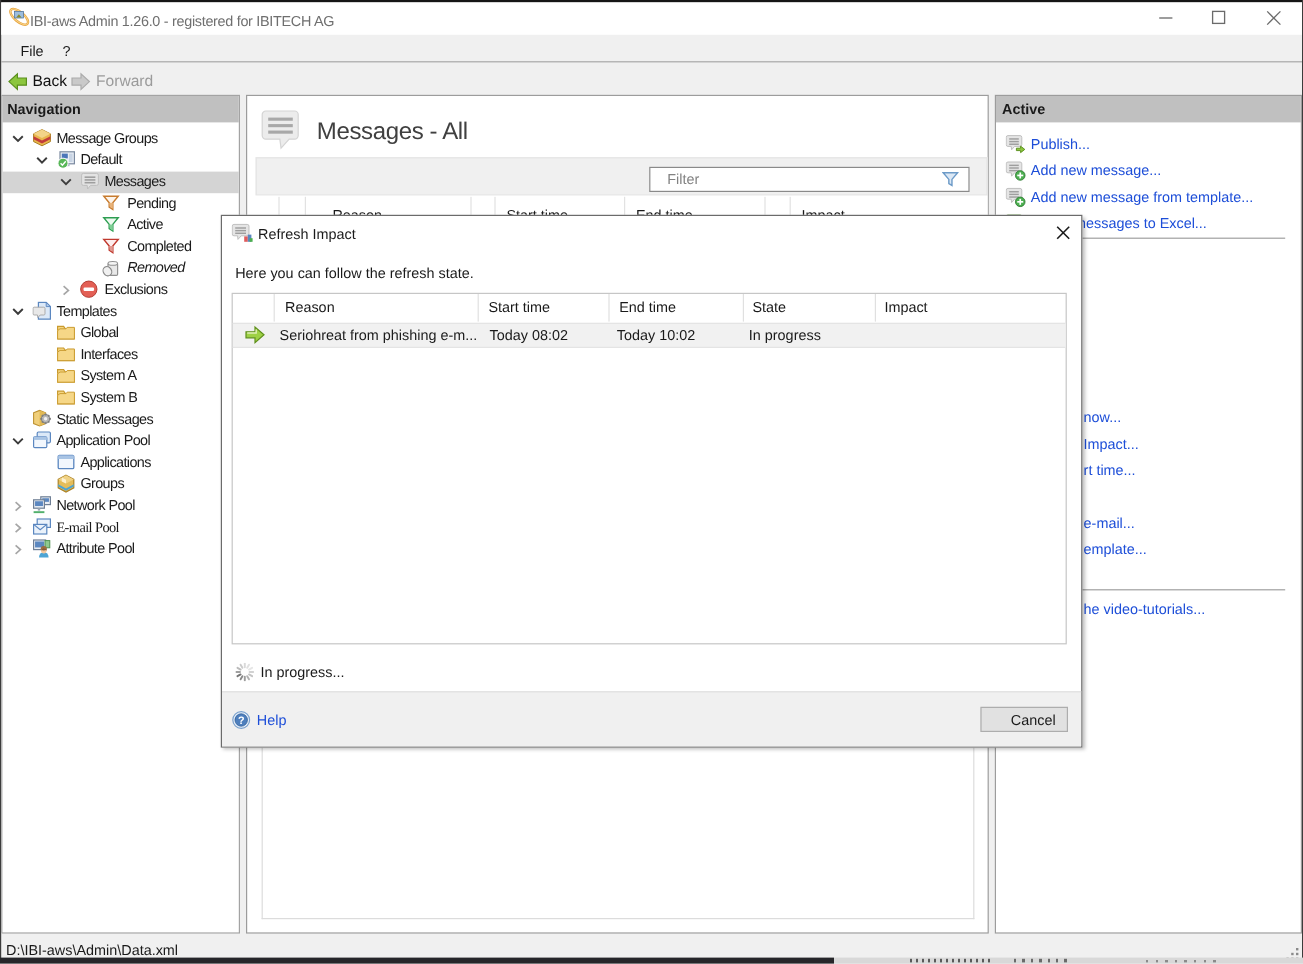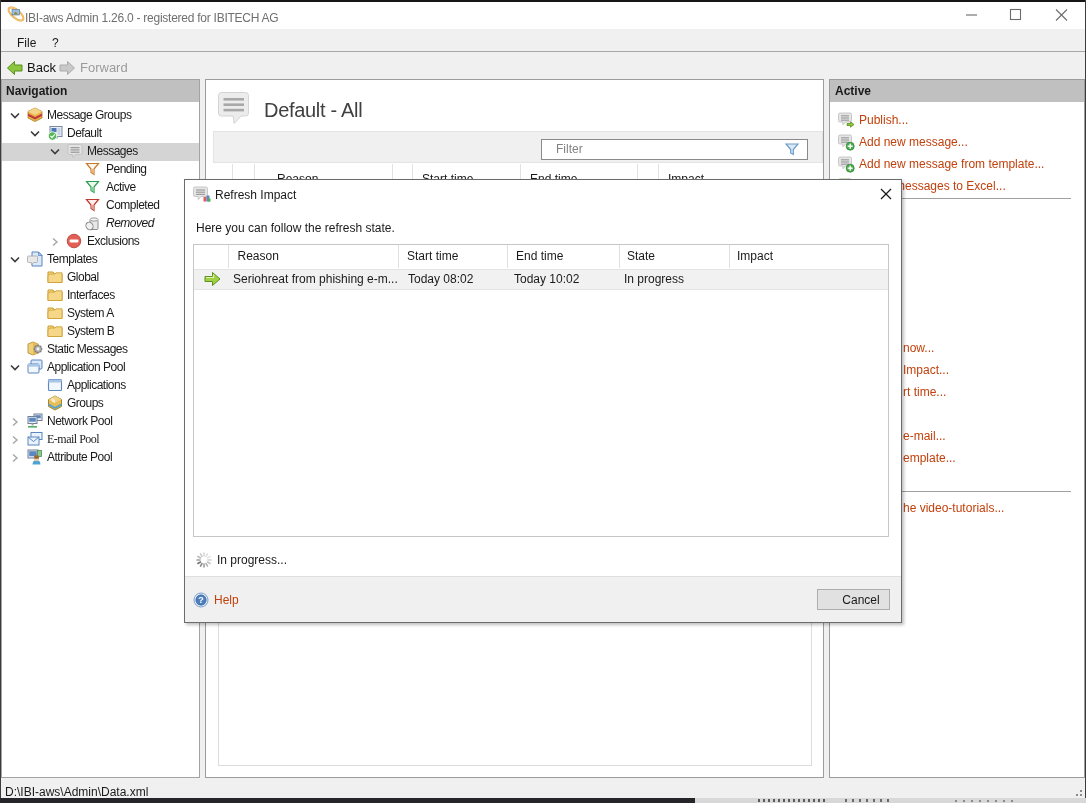--- a/index.html
+++ b/index.html
@@ -1,20 +1,20 @@
 <!DOCTYPE html>
 <html><head>
 <meta charset="utf-8">
 <style>
 html,body{margin:0;padding:0;}
 body{width:1086px;height:803px;position:relative;overflow:hidden;
   font-family:"Liberation Sans",sans-serif;background:#f0f0f0;}
 .abs{position:absolute;}
 .t12{font-size:12px;line-height:18px;white-space:nowrap;color:#1a1a1a;}
-.link{color:#c2410c;}
+.link{color:#1d4ed8;}
 .tl{letter-spacing:-0.5px;}
 .hdrgrad{background:#c0c0c0;}
 </style>
 </head>
 <body>
 
 <div class="abs" style="left:0;top:0;width:1086px;height:2px;background:#161616;"></div>
 <div class="abs" style="left:0;top:0;width:1px;height:799px;background:#3c3c3c;"></div>
 <div class="abs" style="left:1085px;top:0;width:1px;height:799px;background:#3c3c3c;"></div>
 
@@ -257,21 +257,21 @@
 </div>
 
 <div class="abs" style="left:205px;top:79px;width:619px;height:699px;background:#fff;border:1px solid #9c9c9c;box-sizing:border-box;"></div>
 
 <svg class="abs" style="left:217px;top:91px;" width="33" height="34" viewBox="0 0 33 34">
   <path d="M4.5 1.5 h24 a3 3 0 0 1 3 3 v17.5 a3 3 0 0 1 -3 3 h-4.5 l-6.8 7.5 l-1-7.5 h-11.7 a3 3 0 0 1 -3-3 v-17.5 a3 3 0 0 1 3-3 Z" fill="#ececec" stroke="#d4d4d4" stroke-width="1"></path>
   <rect x="6.5" y="7" width="20.5" height="2.6" fill="#a8a8a8"></rect>
   <rect x="6.5" y="12.4" width="20.5" height="2.6" fill="#a8a8a8"></rect>
   <rect x="6.5" y="17.8" width="20.5" height="2.6" fill="#a8a8a8"></rect>
 </svg>
-<div class="abs" style="left:264px;top:98px;font-size:20px;line-height:24px;color:#404040;letter-spacing:-0.3px;">Default - All</div>
+<div class="abs" style="left:264px;top:98px;font-size:20px;line-height:24px;color:#404040;letter-spacing:-0.3px;">Messages - All</div>
 
 <div class="abs" style="left:213px;top:131px;width:610px;height:32px;background:#f0f0f0;border:1px solid #e4e4e4;box-sizing:border-box;"></div>
 <div class="abs" style="left:541px;top:138.5px;width:267px;height:21.5px;background:#fff;border:1px solid #8a8a8a;box-sizing:border-box;"></div>
 <div class="abs t12" style="left:556px;top:140px;color:#828282;text-align:center;">Filter</div>
 <svg class="abs" style="left:785px;top:143px;" width="14" height="13" viewBox="0 0 14 13">
   <path d="M1 1 L13 1 L8.3 6.5 L8.3 11.5 L5.7 10 L5.7 6.5 Z" fill="#dce8f5" stroke="#6d9bc8" stroke-width="1.2"></path>
 </svg>
 
 <div id="maintable">
 

